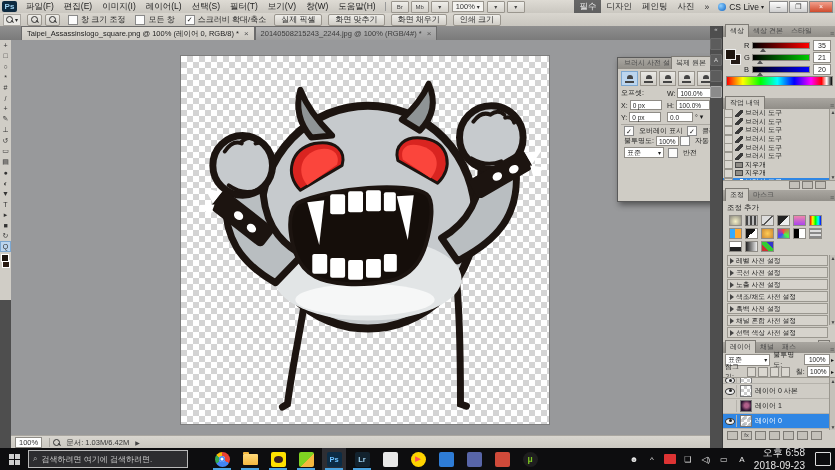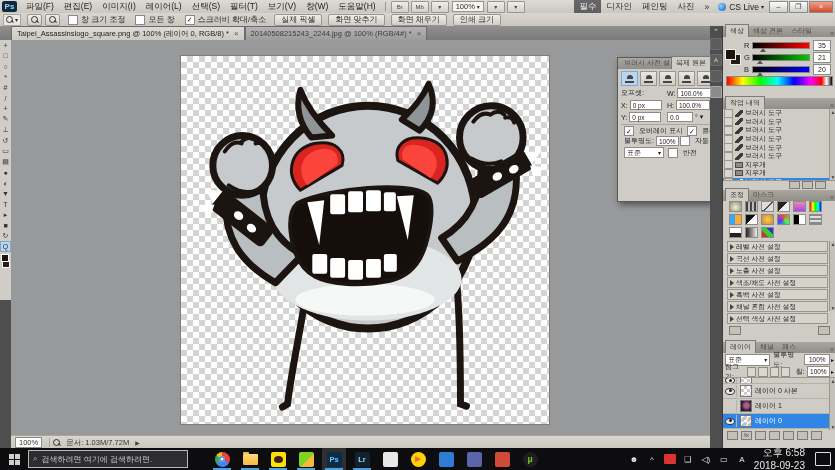--- a/index.html
+++ b/index.html
@@ -38,21 +38,21 @@
   .mag::after{content:"";position:absolute;left:5px;top:5px;width:3px;height:1px;background:#333;transform:rotate(45deg);}
   .obtn{border:1px solid #9a968e;background:linear-gradient(#efeeea,#d0cdc6);height:10px;display:flex;align-items:center;
         padding:0 6px;margin:0 3px;border-radius:2px;white-space:nowrap;}
   .cbwrap{display:flex;align-items:center;margin:0 5px;white-space:nowrap;}
   .cb{width:8px;height:8px;border:1px solid #8a8a8a;background:#fcfcfc;display:inline-flex;align-items:center;
       justify-content:center;font-size:7px;line-height:1;color:#222;margin-right:3px;}
 
   
   .tabbar{left:0;top:26px;width:710px;height:14px;background:linear-gradient(#8f8f8f,#7a7a7a);display:flex;align-items:flex-end;}
   .doctab{height:13px;display:flex;align-items:center;padding:0 5px;font-size:7.5px;white-space:nowrap;border:1px solid #6b6b6b;border-bottom:none;}
-  .doctab.active{background:linear-gradient(#dedbd4,#cdcac3);color:#222;margin-left:11px;}
+  .doctab.active{background:linear-gradient(#dedbd4,#cdcac3);color:#222;margin-left:21px;}
   .doctab.inactive{background:linear-gradient(#b3b3b3,#9c9c9c);color:#3c3c3c;}
   .tab-x{margin-left:5px;color:#555;font-size:8px;}
 
   
   .toolstrip{left:0;top:40px;width:11px;height:408px;background:#d0cdc6;border-right:1px solid #a5a29b;}
   .tool{width:11px;height:10.6px;display:flex;align-items:center;justify-content:center;font-size:7px;color:#333;}
   .tool.selected{background:#bcd5ee;border:1px solid #7da7d0;box-sizing:border-box;}
   .fgbg{position:relative;width:11px;height:14px;margin-top:2px;}
   .fgbg .bgc{position:absolute;right:1px;bottom:0;width:6px;height:6px;background:#2a1c14;border:1px solid #fff;}
   .fgbg .fgc{position:absolute;left:1px;top:0;width:6px;height:6px;background:#171059;border:1px solid #fff;background:#1d140e;}
@@ -364,21 +364,21 @@
       <rect x="168" y="205" width="15" height="20" rx="2" fill="#fff"></rect>
       <rect x="186" y="204" width="15" height="19" rx="2" fill="#fff"></rect>
       <rect x="204" y="199" width="13" height="18" rx="2" fill="#fff"></rect>
     </svg>
   </div>
 
   <div class="abs statusbar">
     <div class="zoombox">100%</div>
     <div class="sb-sep"></div>
     <span class="mag"></span>
-    <span style="margin-left:6px">문서: 1.03M/7.72M</span>
+    <span style="margin-left:6px">문서: 1.03M/6.42M</span>
     <span class="sb-arrow">▶</span>
   </div>
 
   <div class="abs floatpanel">
     <div class="ptabs">
       <div class="ptab dim" style="max-width:46px;overflow:hidden">브러시 사전 설</div>
       <div class="ptab active">복제 원본</div>
       <div class="pmenu">≡</div>
     </div>
     <div class="fp-stamps">
@@ -573,20 +573,21 @@
         <span class="fi"></span>
       </div>
     </div>
 
     <div class="panel" style="top:164px;height:152px">
       <div class="ptabs">
         <div class="ptab active">조정</div>
         <div class="ptab dim">마스크</div>
         <div class="pmenu">≡</div>
       </div>
+      <div class="adj-header">조정 추가</div>
       <div class="adj-icons">
         <span class="adj-ic" style="background:radial-gradient(circle at 50% 60%,#f5f0c8,#8c8a80)"></span>
         <span class="adj-ic" style="background:repeating-linear-gradient(90deg,#444 0 2px,#bbb 2px 4px)"></span>
         <span class="adj-ic" style="background:linear-gradient(135deg,#ddd 45%,#555 45% 55%,#ddd 55%)"></span>
         <span class="adj-ic" style="background:linear-gradient(135deg,#222 50%,#eee 50%)"></span>
         <span class="adj-ic" style="background:linear-gradient(#e8a,#a4e)"></span>
         <span class="adj-ic" style="background:linear-gradient(90deg,#f00,#ff0,#0f0,#0ff,#00f)"></span>
         <span class="adj-ic" style="background:linear-gradient(90deg,#3af 50%,#fa3 50%)"></span>
         <span class="adj-ic" style="background:linear-gradient(135deg,#111 50%,#fff 50%)"></span>
         <span class="adj-ic" style="background:radial-gradient(circle,#fc5,#c83)"></span>

